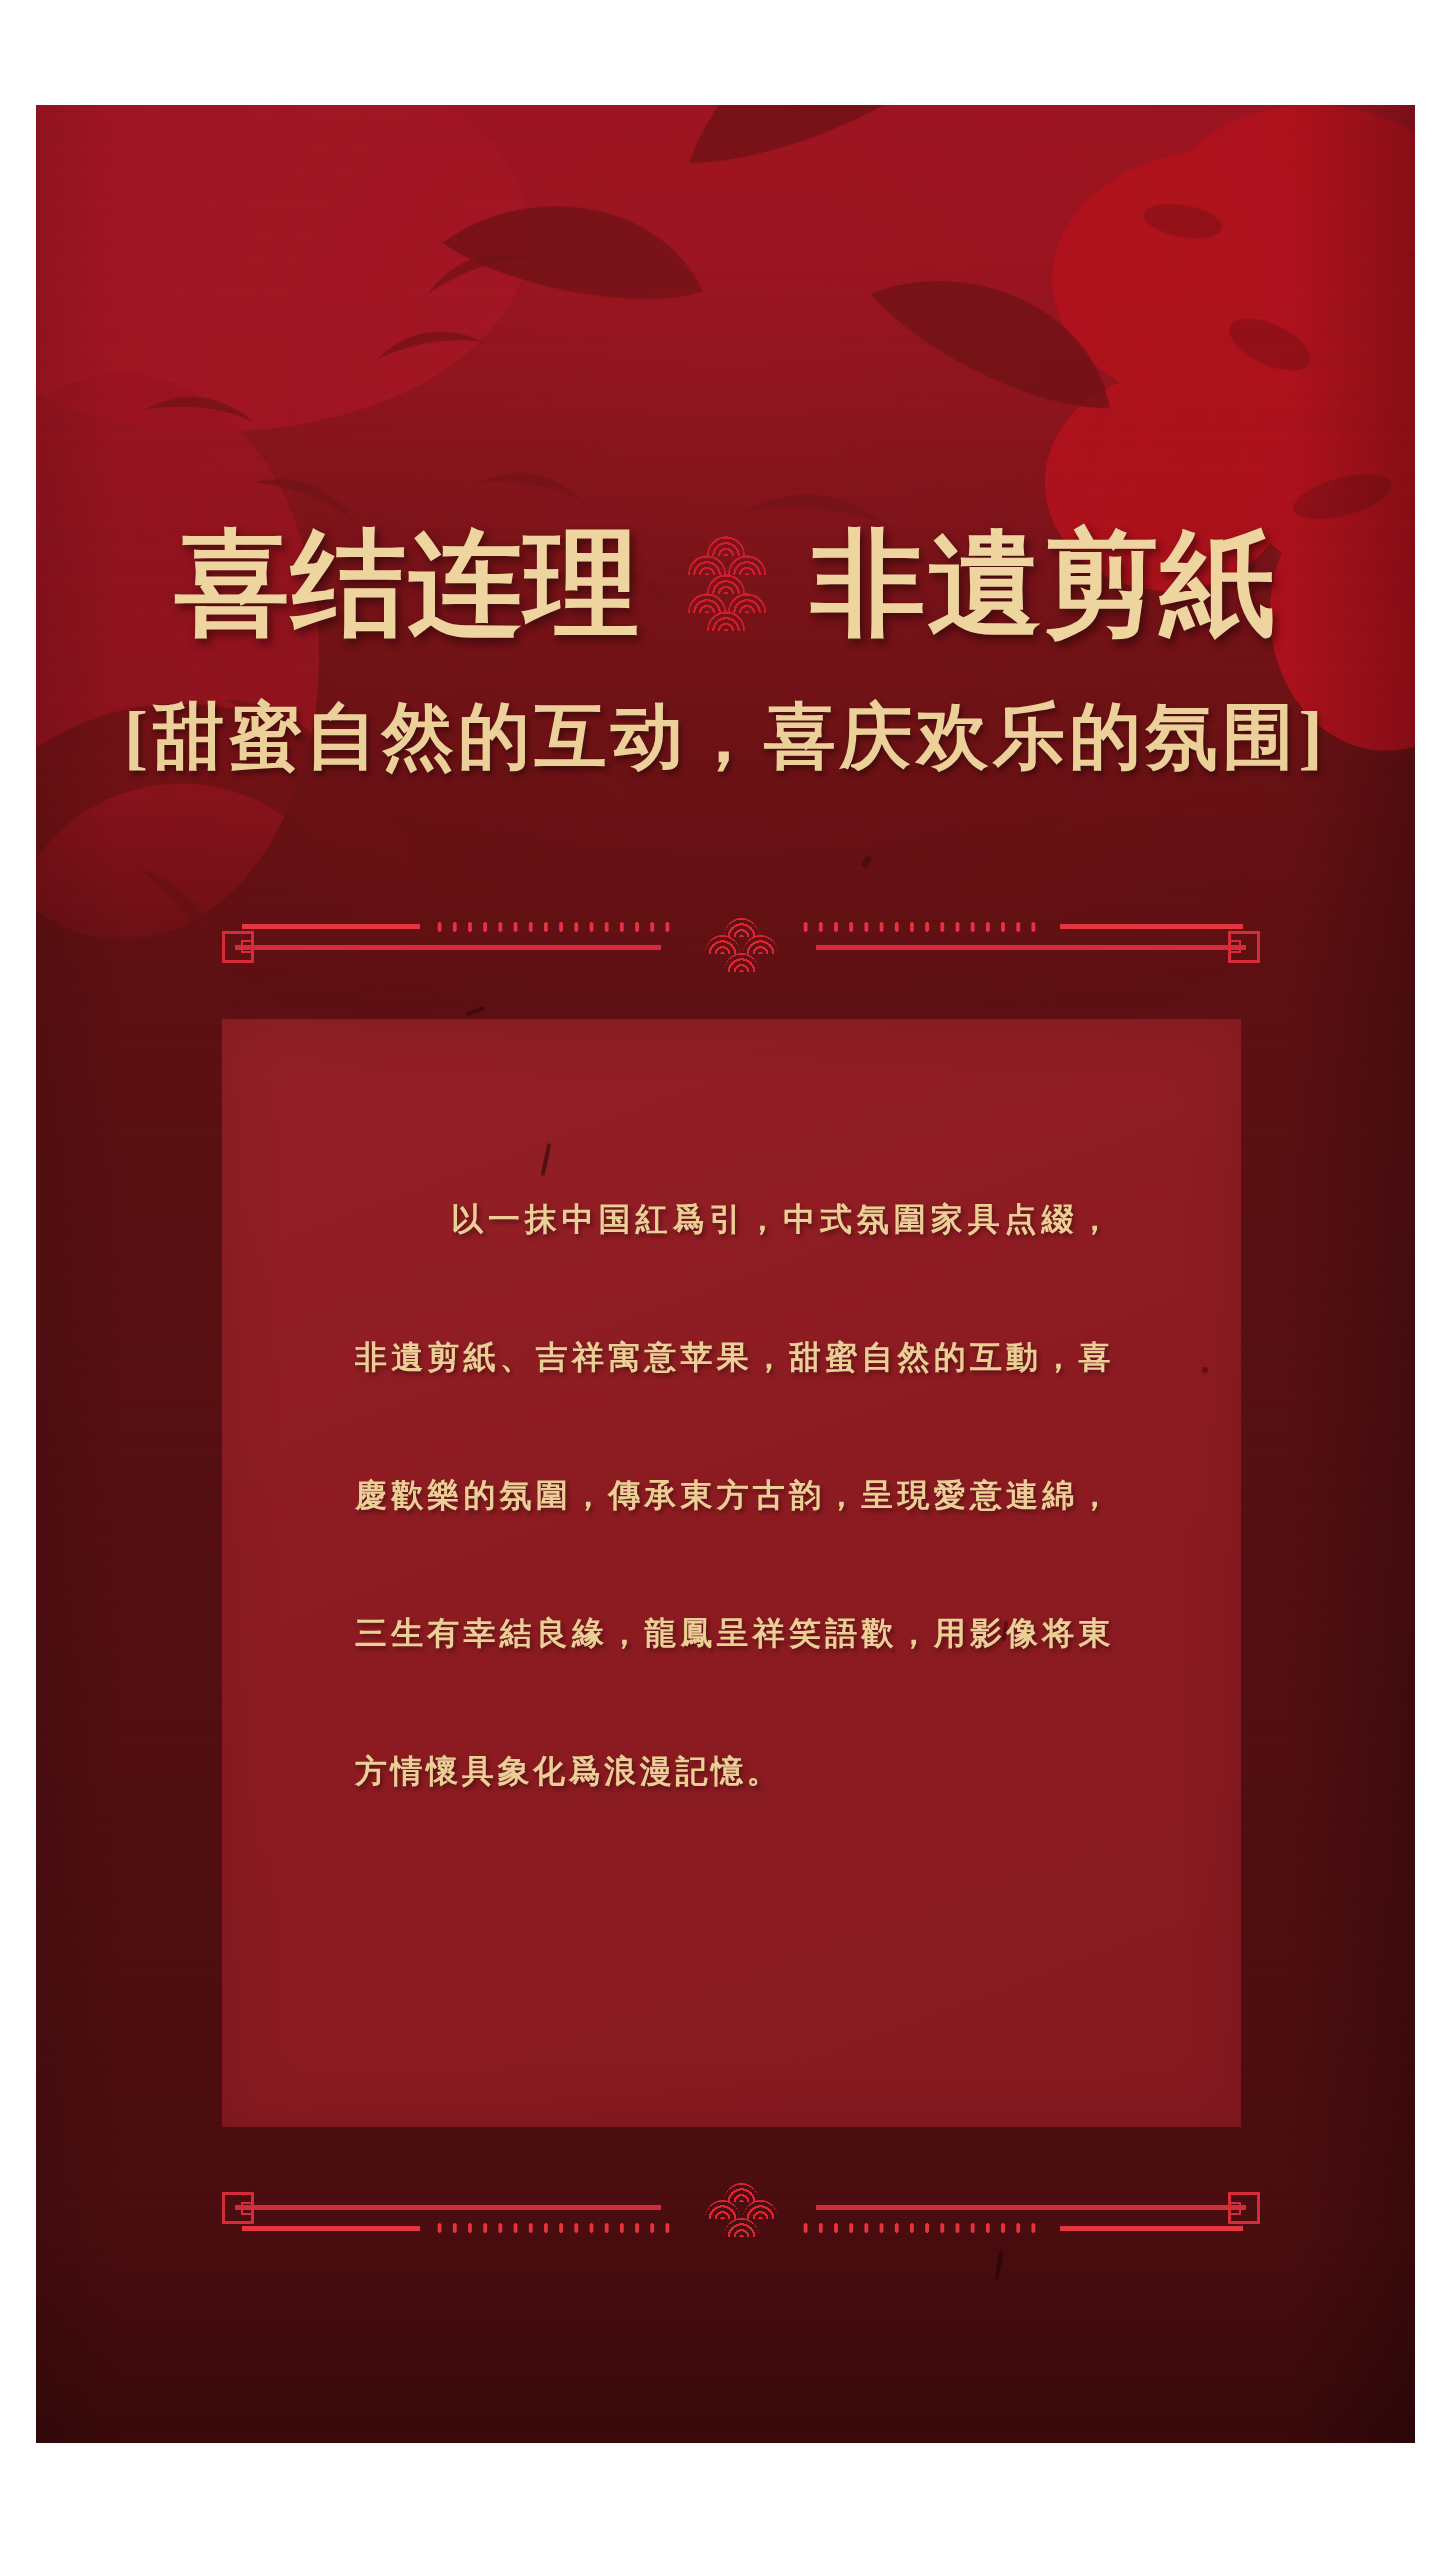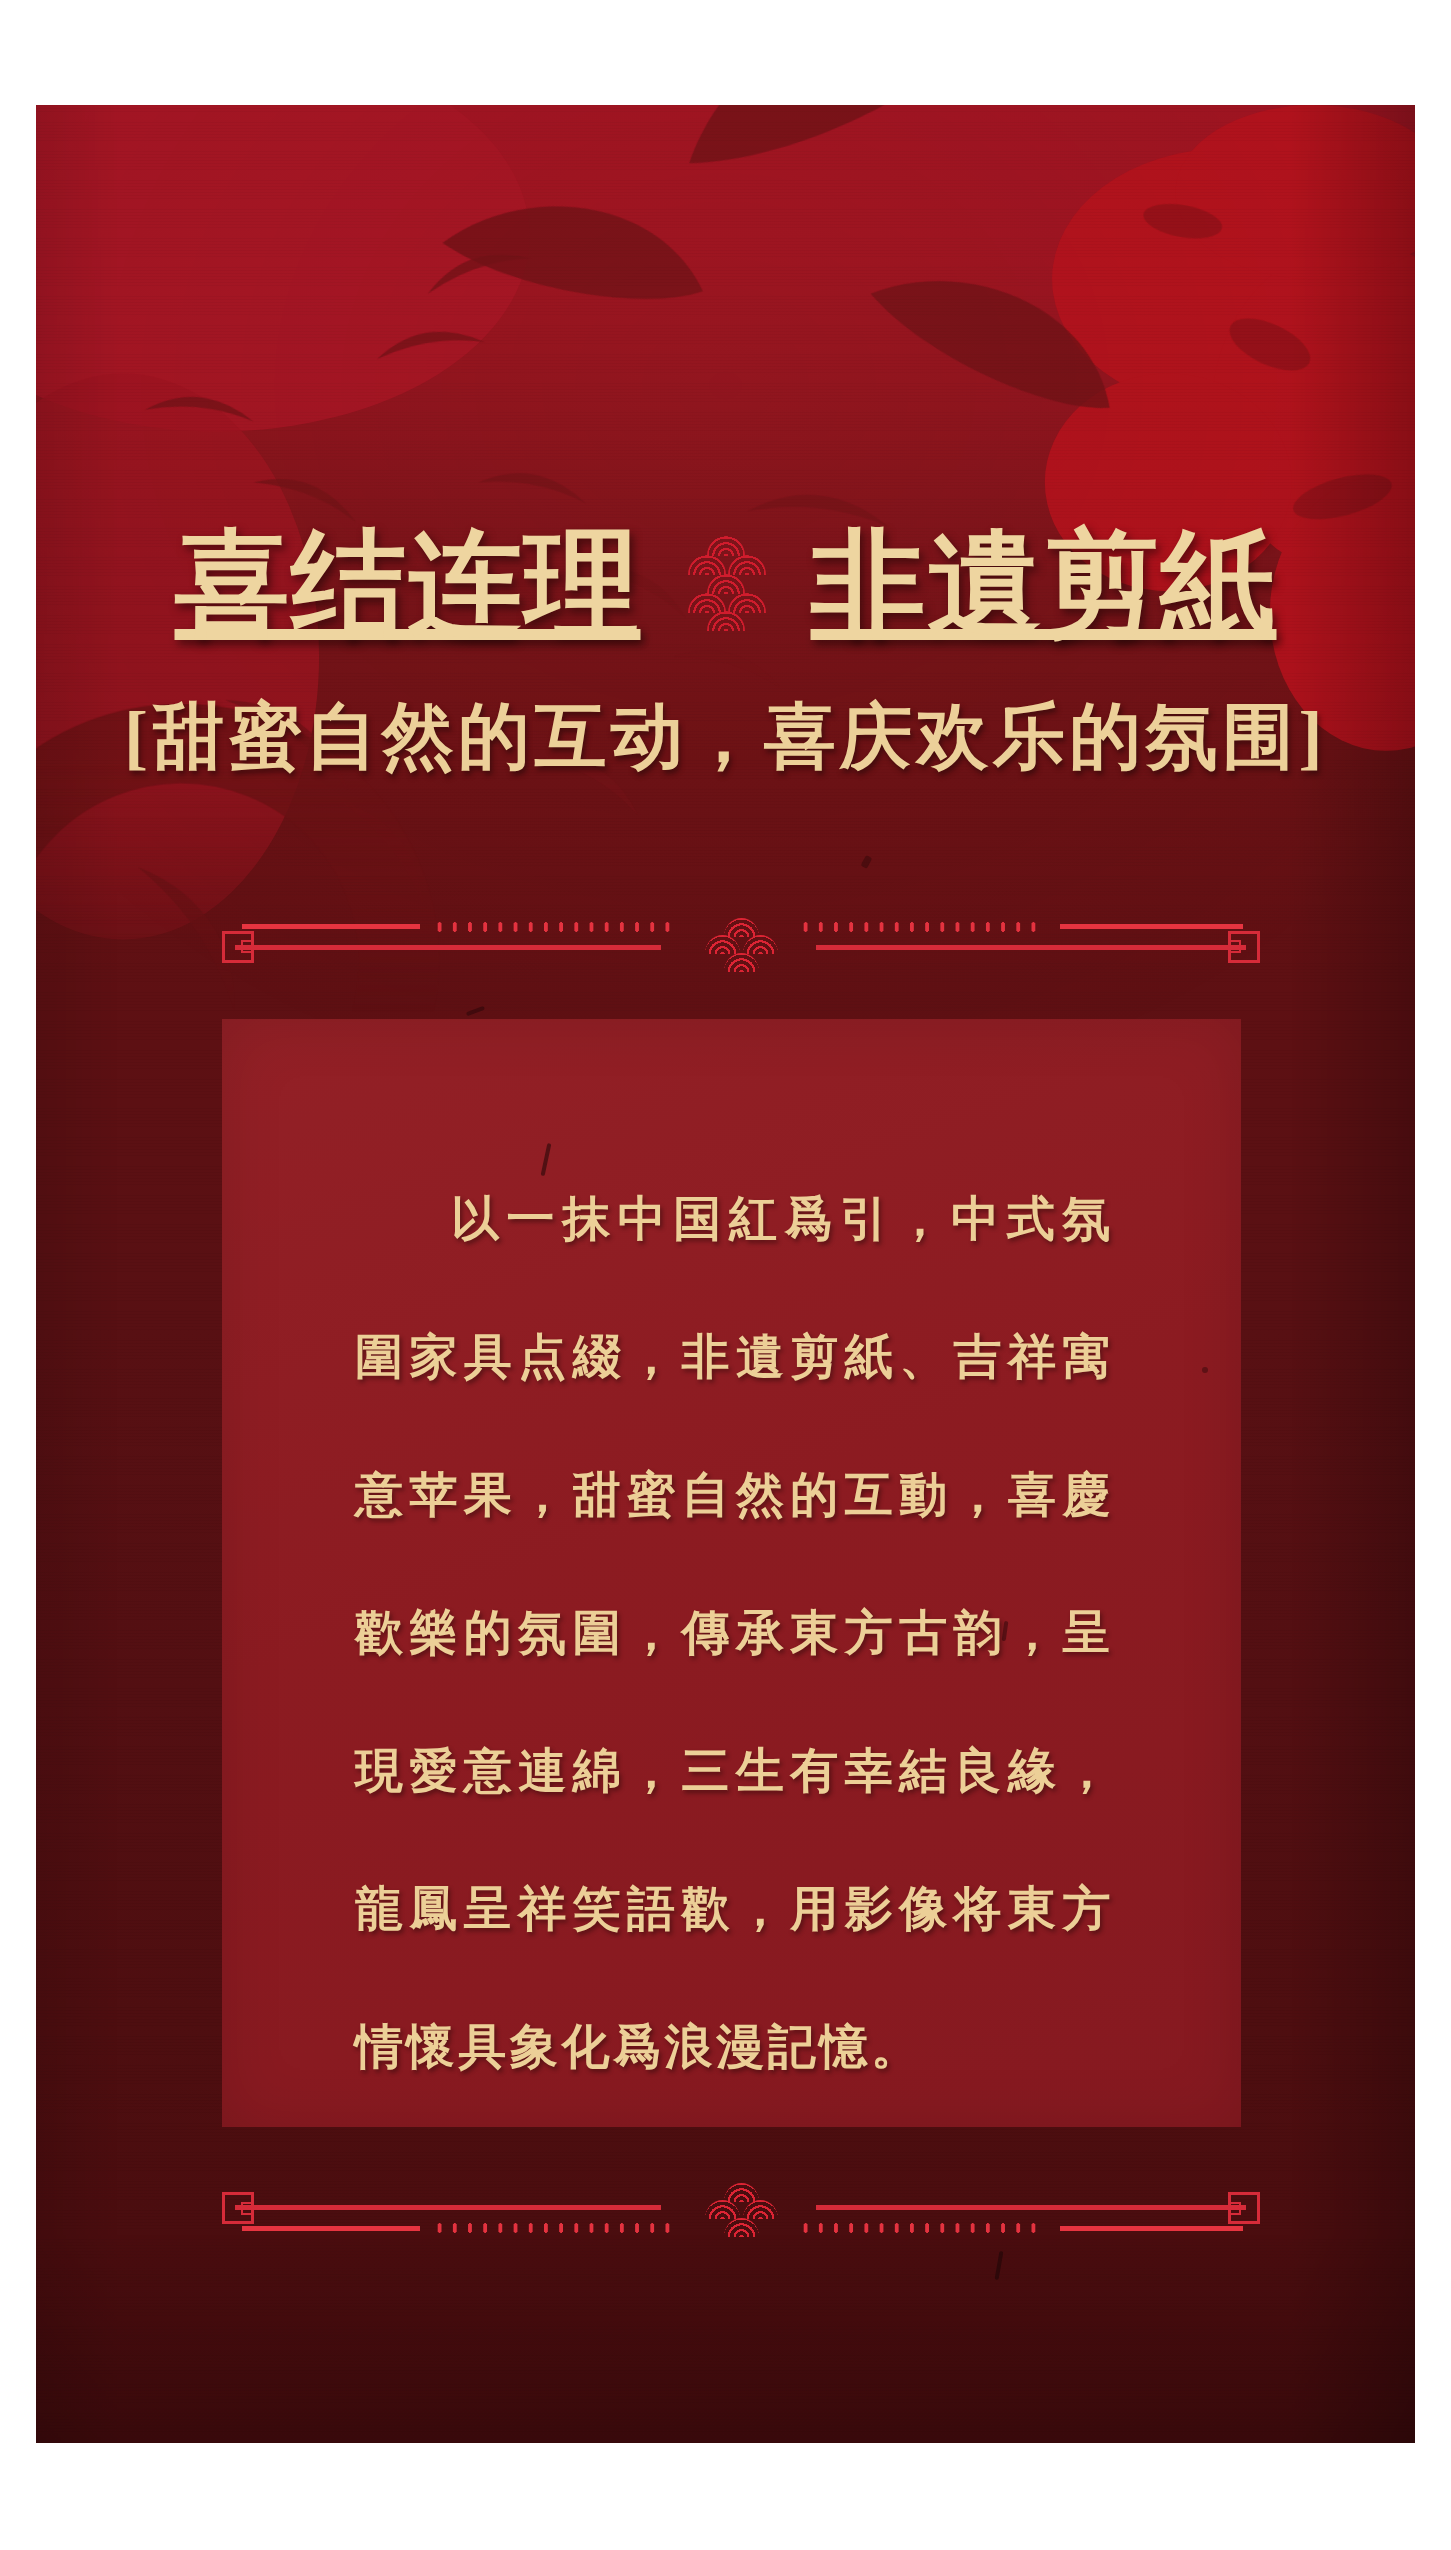--- a/index.html
+++ b/index.html
@@ -20,21 +20,21 @@
     background:repeating-linear-gradient(180deg, rgba(0,0,0,.05) 0 0.7px, transparent 0.7px 2.9px);}
   .vignette{position:absolute;inset:0;pointer-events:none;background:
     radial-gradient(90% 45% at 50% 12%, rgba(200,35,45,.10), transparent 70%),
     linear-gradient(90deg, rgba(0,0,0,.10), transparent 6%, transparent 91%, rgba(0,0,0,.22)),
     linear-gradient(0deg, rgba(0,0,0,.20), transparent 9%);}
 
   
   .title-row{position:absolute;left:0;top:367px;width:100%;height:225px;
     display:flex;align-items:center;justify-content:center;gap:46px;}
   .title-text{font-size:115px;font-weight:bold;color:#eed5a0;letter-spacing:1.5px;line-height:1;
-    text-shadow:3.6px 5.1px 8.7px rgba(25,4,4,.55);white-space:nowrap;text-decoration:underline;}
+    text-shadow:3.6px 5.1px 8.7px rgba(25,4,4,.55);white-space:nowrap;}
   .subtitle{position:absolute;left:0;top:584px;width:100%;text-align:center;
     font-size:72px;font-weight:bold;color:#ecd099;letter-spacing:4.4px;
     text-shadow:2.2px 3.6px 5.1px rgba(30,6,6,.5);white-space:nowrap;}
 
   
   .seigaiha{position:relative;display:inline-block;}
   .fan{position:absolute;border-radius:50% 50% 0 0 / 100% 100% 0 0;
     background:repeating-radial-gradient(circle at 50% 100%, var(--fc,#dc2434) 0 2.2px, transparent 2.2px 5.8px);}
   .cluster7{width:78px;height:97px;flex:0 0 auto;}
   .cluster7 .fan{width:38px;height:20.3px;--fc:#d01c2d;}
@@ -64,21 +64,21 @@
   .bracket{position:absolute;top:32px;width:32px;height:32px;border:3.6px solid #d62b39;box-sizing:border-box;}
   .bracket.left{left:1.5px;}
   .bracket.right{right:1.5px;transform:scaleX(-1);}
   .sq2{position:absolute;left:16px;top:5.8px;width:13px;height:13px;border:2.9px solid #d62b39;box-sizing:border-box;}
 
   
   .content-box{position:absolute;left:186px;top:914px;width:1019px;height:1108px;
     background:linear-gradient(160deg,#932026 0%, #8c1b21 45%, #861920 100%);
     box-shadow:inset 0 0 65px rgba(0,0,0,.12);}
   .body-text{position:absolute;left:319px;top:1045px;width:759px;margin:0;
-    font-size:48px;line-height:138px;letter-spacing:3.6px;color:#eccf97;
+    font-size:32px;line-height:138px;letter-spacing:3.6px;color:#eccf97;
     text-align:justify;text-indent:96px;font-weight:bold;
     text-shadow:2.2px 2.9px 4.4px rgba(30,6,6,.45);}
 
   
   .speck{position:absolute;background:#1e0506;border-radius:2.2px;}
   .sp1{left:508px;top:1038px;width:3.6px;height:33px;transform:rotate(12deg);opacity:.55;}
   .sp2{left:430px;top:904px;width:19px;height:4.4px;transform:rotate(-20deg);opacity:.45;}
   .sp3{left:967px;top:1516px;width:3.6px;height:20.3px;transform:rotate(8deg);opacity:.45;}
   .sp4{left:961px;top:2146px;width:4.4px;height:29px;transform:rotate(10deg);opacity:.6;}
   .sp5{left:1166px;top:1262px;width:5.8px;height:5.8px;border-radius:50%;opacity:.4;}

